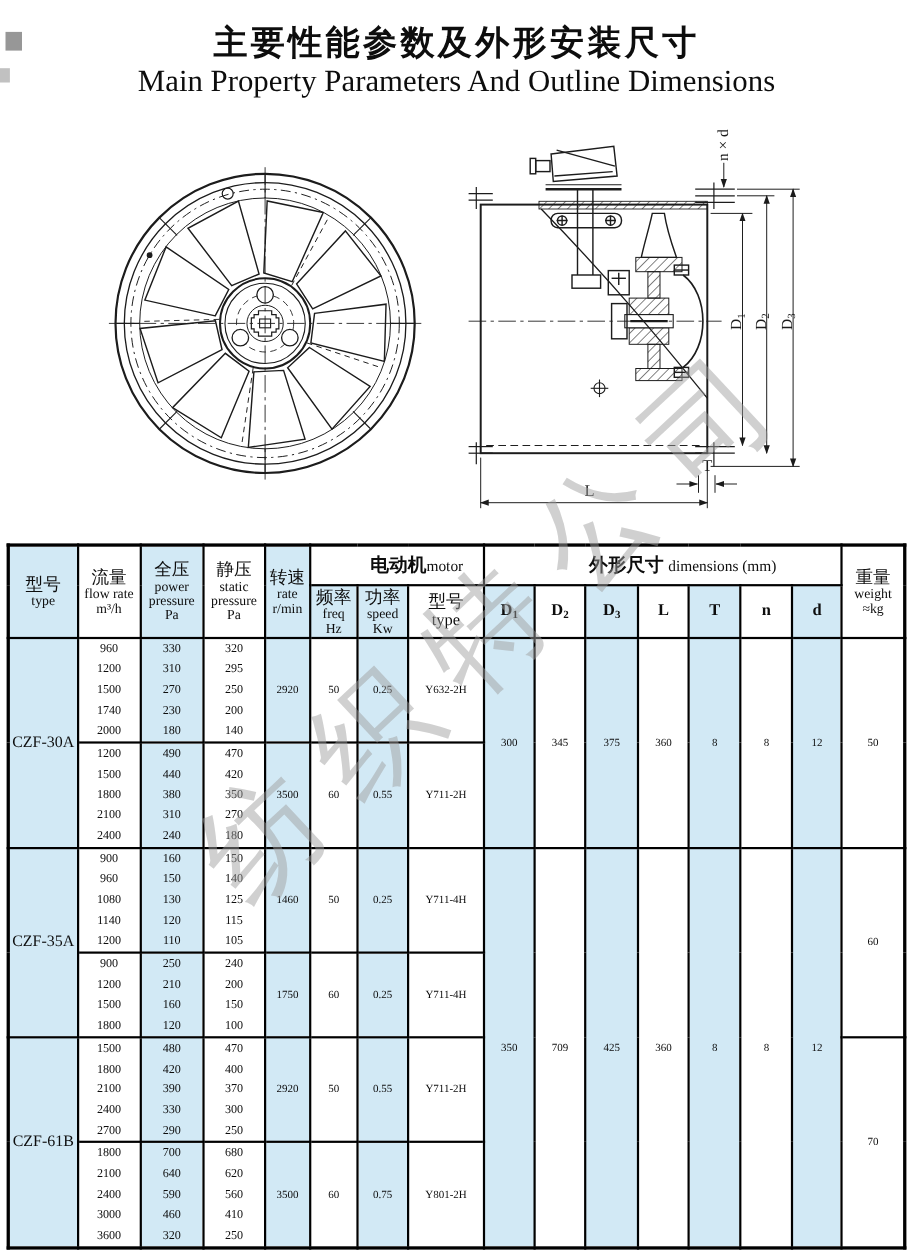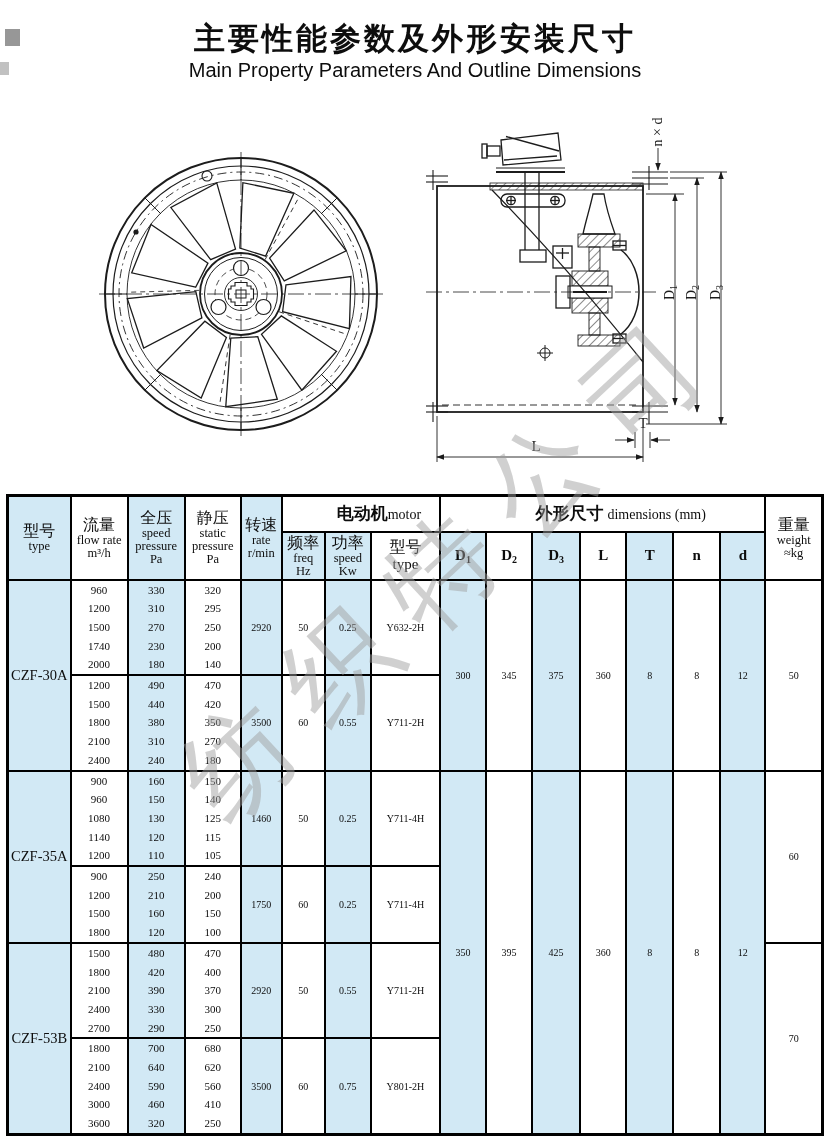--- a/index.html
+++ b/index.html
@@ -2,21 +2,21 @@
 <html><head>
 <meta charset="utf-8">
 <style>
   html,body{margin:0;padding:0;background:#fff;}
   .page{position:relative;width:830px;height:1142px;background:#fff;overflow:hidden;
         font-family:"Liberation Serif",serif;color:#0d0d0d;}
   
   .title-zh{position:absolute;top:18px;left:0;width:100%;text-align:center;
             font-family:"DejaVu Sans",sans-serif;font-weight:bold;font-size:31px;letter-spacing:3px;}
   .title-en{position:absolute;top:59px;left:0;width:100%;text-align:center;
-            font-family:Liberation Sans, sans-serif;font-size:20px;}
+            font-family:Liberation Serif, serif;font-size:28px;}
   
   .draw{position:absolute;}
   .draw svg{display:block;}
   svg text{font-family:"Liberation Serif",serif;fill:#1b1b1b;}
   
   .watermark{position:absolute;left:150px;top:745px;transform:rotate(-43deg);transform-origin:0 0;
              font-family:"DejaVu Sans",sans-serif;font-size:108px;letter-spacing:30px;
              color:#9f9f9f;opacity:.48;white-space:nowrap;pointer-events:none;z-index:5;}
   
   table.spec{position:absolute;left:6px;top:494px;border-collapse:collapse;table-layout:fixed;
@@ -275,21 +275,21 @@
         <span class="zh">型号</span>
             <span class="en">type</span>
           </th>
       <th class="c-w small" rowspan="2">
         <span class="zh">流量</span>
             <span class="en">flow rate</span>
             <span class="en">m³/h</span>
           </th>
       <th class="c-b small" rowspan="2">
         <span class="zh">全压</span>
-            <span class="en">speed pressure</span>
+            <span class="en">power pressure</span>
             <span class="en">Pa</span>
           </th>
       <th class="c-w small" rowspan="2">
         <span class="zh">静压</span>
             <span class="en">static pressure</span>
             <span class="en">Pa</span>
           </th>
       <th class="c-b small" rowspan="2">
         <span class="zh">转速</span>
             <span class="en">rate</span>
@@ -397,21 +397,21 @@
       <td class="c-w nums">150
 140
 125
 115
 105</td>
       <td class="c-b val">1460</td>
       <td class="c-w val">50</td>
       <td class="c-b val">0.25</td>
       <td class="c-w val">Y711-4H</td>
       <td class="c-b val" rowspan="4">350</td>
-      <td class="c-w val" rowspan="4">395</td>
+      <td class="c-w val" rowspan="4">709</td>
       <td class="c-b val" rowspan="4">425</td>
       <td class="c-w val" rowspan="4">360</td>
       <td class="c-b val" rowspan="4">8</td>
       <td class="c-w val" rowspan="4">8</td>
       <td class="c-b val" rowspan="4">12</td>
       <td class="c-w val" rowspan="2">60</td>
     </tr>
 
     <tr style="height:75px">
       <td class="c-w nums">900
@@ -426,21 +426,21 @@
 200
 150
 100</td>
       <td class="c-b val">1750</td>
       <td class="c-w val">60</td>
       <td class="c-b val">0.25</td>
       <td class="c-w val">Y711-4H</td>
     </tr>
 
     <tr style="height:94px">
-      <td class="c-b typecell" rowspan="2">CZF-53B</td>
+      <td class="c-b typecell" rowspan="2">CZF-61B</td>
       <td class="c-w nums">1500
 1800
 2100
 2400
 2700</td>
       <td class="c-b nums">480
 420
 390
 330
 290</td>

